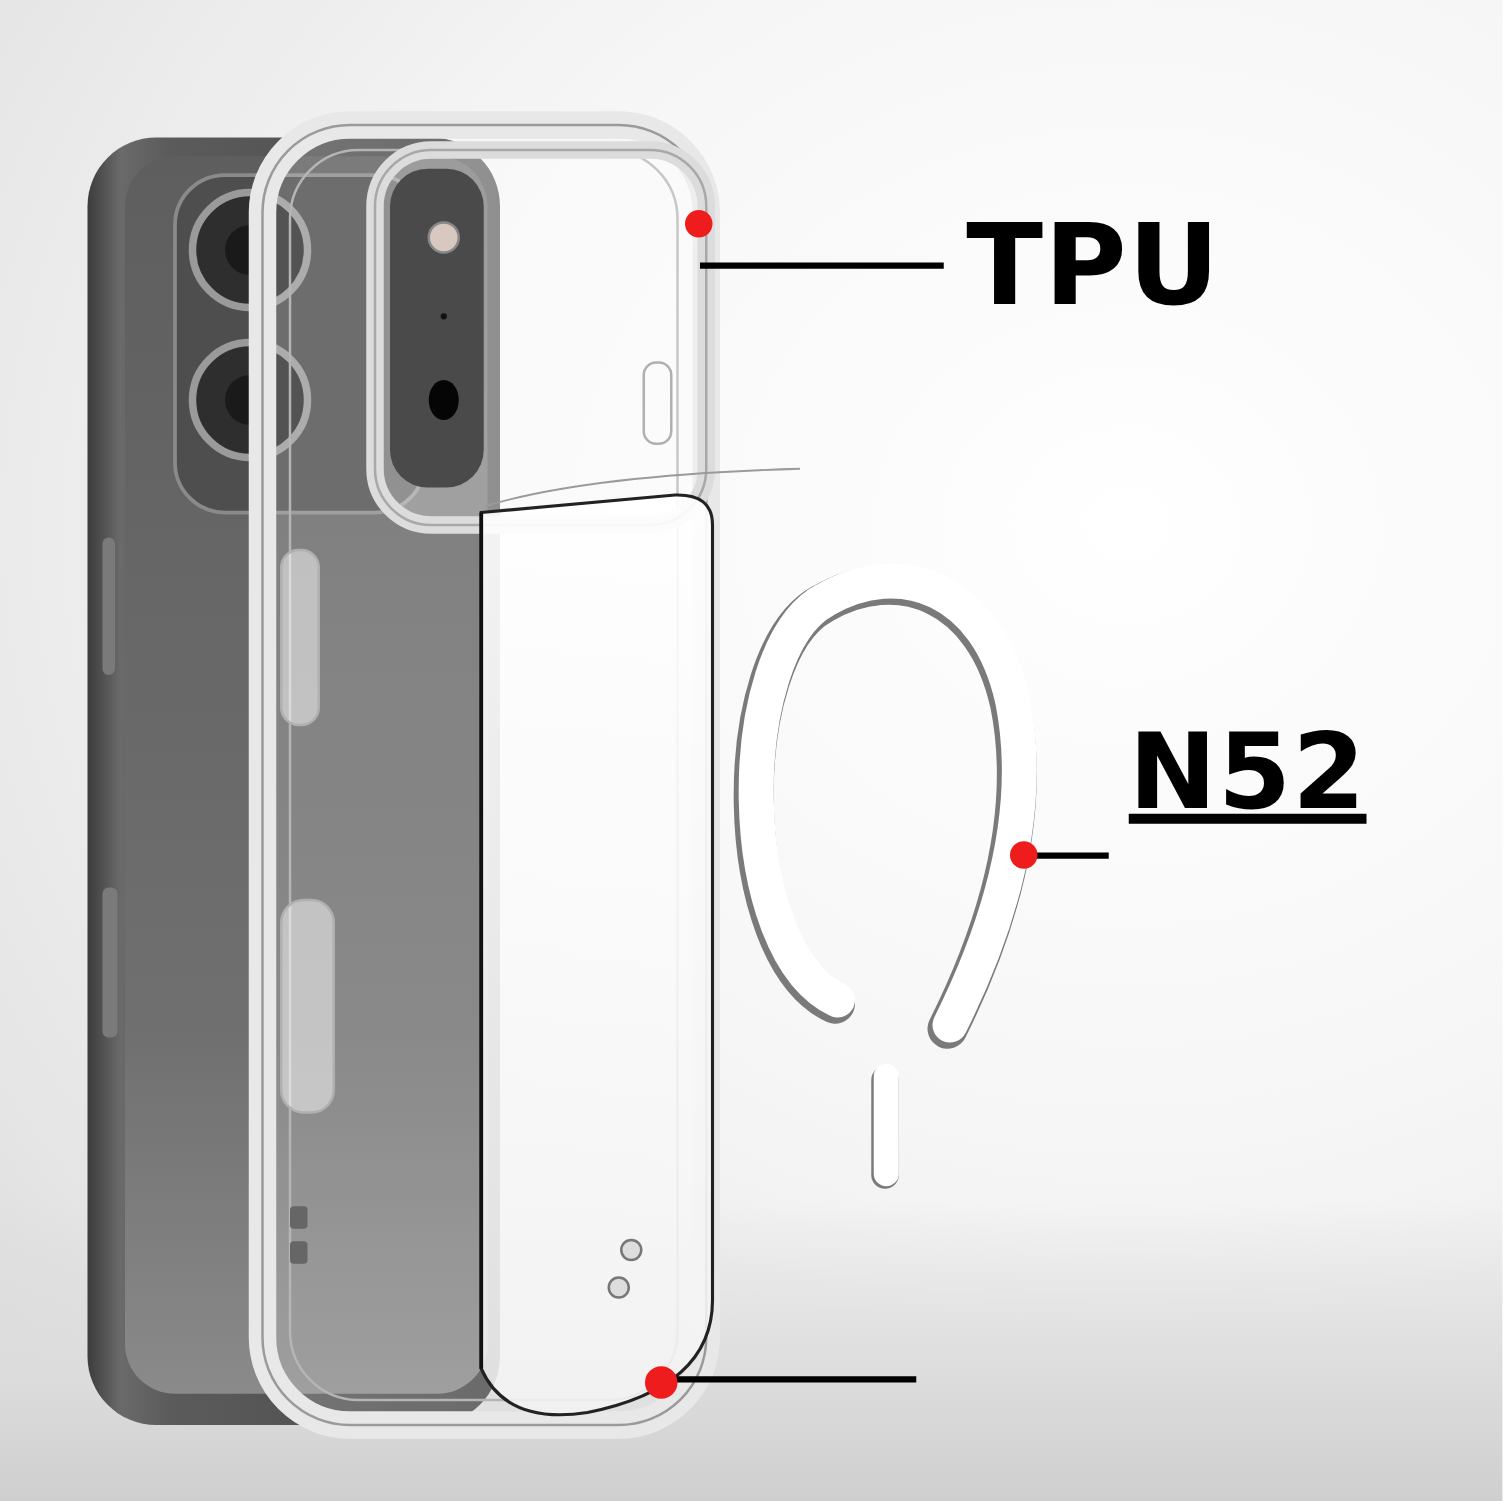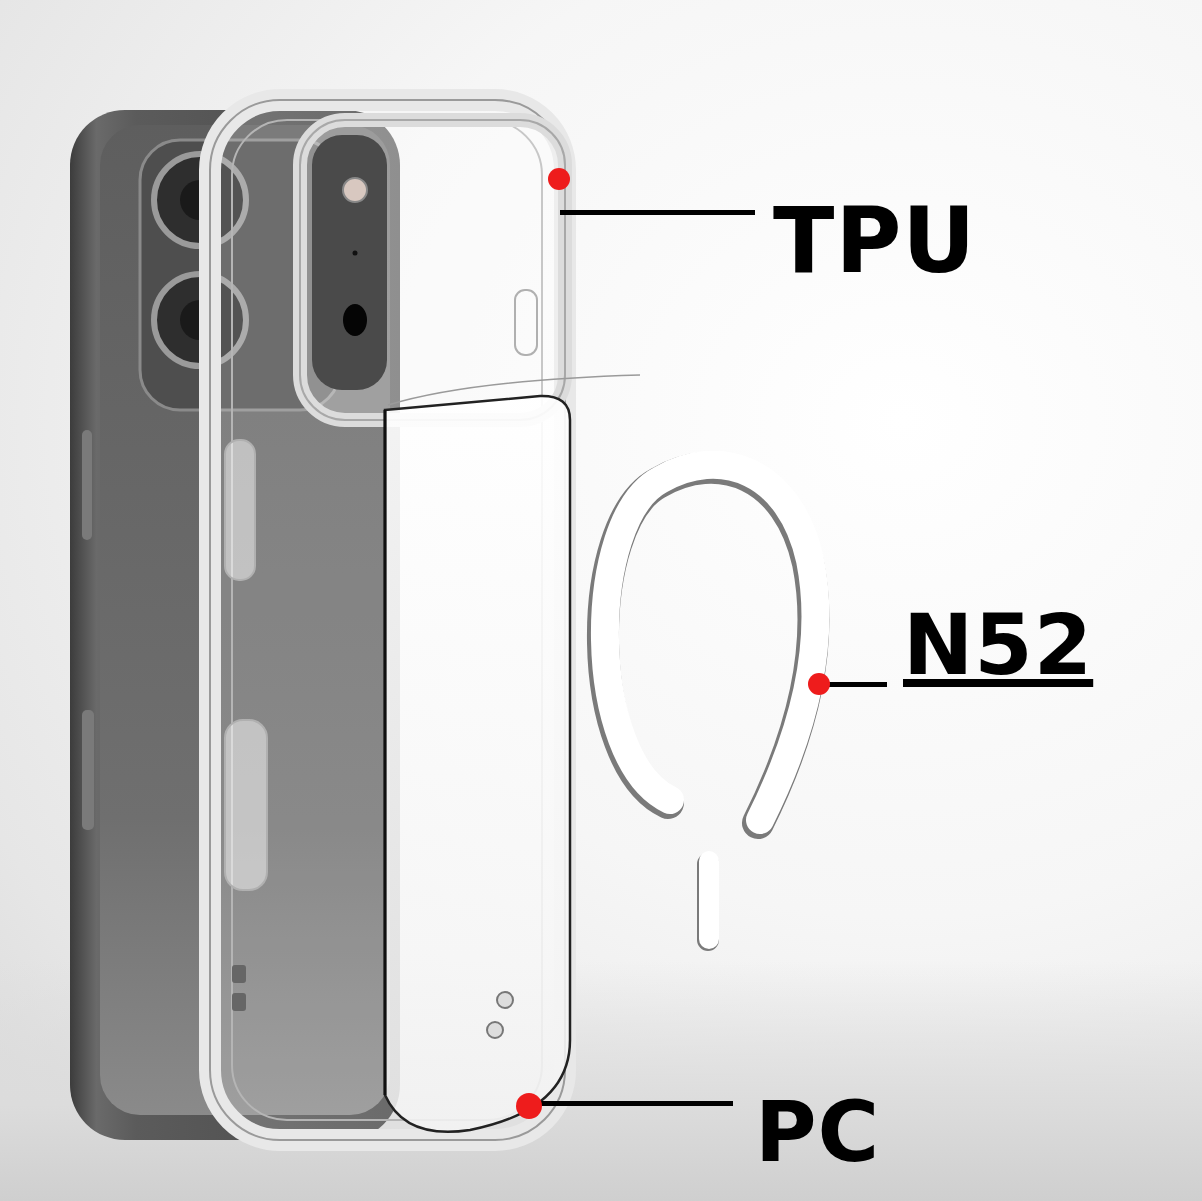--- a/index.html
+++ b/index.html
@@ -10,21 +10,21 @@
   }
   .stage { position:absolute; inset:0; }
   .floor {
     position:absolute; left:0; right:0; bottom:0; height:240px;
     background: linear-gradient(180deg, rgba(230,230,230,0) 0%, #dcdcdc 60%, #cfcfcf 100%);
   }
   svg.art { position:absolute; left:0; top:0; }
   .label {
     position:absolute; color:#000; font-weight:bold;
     font-family: "DejaVu Sans", "Liberation Sans", sans-serif;
-    letter-spacing:1px; line-height:1;margin-top:28px;
+    letter-spacing:1px; line-height:1;
   }
   .leader { position:absolute; height:5px; background:#000; }
   .dot { position:absolute; width:22px; height:22px; border-radius:50%; background:#ee1c1c; }
 </style>
 </head>
 <body>
 
 <div class="stage">
   <div class="floor"></div>
 
@@ -100,14 +100,13 @@
   <div class="leader" style="left:560px; top:210px; width:195px;"></div>
   <div class="dot" style="left:548px; top:168px;"></div>
   <div class="label" style="left:773px; top:168px; font-size:90px;">TPU</div>
 
   <div class="leader" style="left:820px; top:682px; width:67px;"></div>
   <div class="dot" style="left:808px; top:673px;"></div>
   <div class="label" style="left:903px; top:575px; font-size:84px;text-decoration:underline;">N52</div>
 
   <div class="leader" style="left:538px; top:1101px; width:195px;"></div>
   <div class="dot" style="left:516px; top:1093px; width:26px; height:26px;"></div>
-  <div class="label" style="left:755px; top:1062px; font-size:84px;">PC</div>
 </div>
 
 </body></html>

